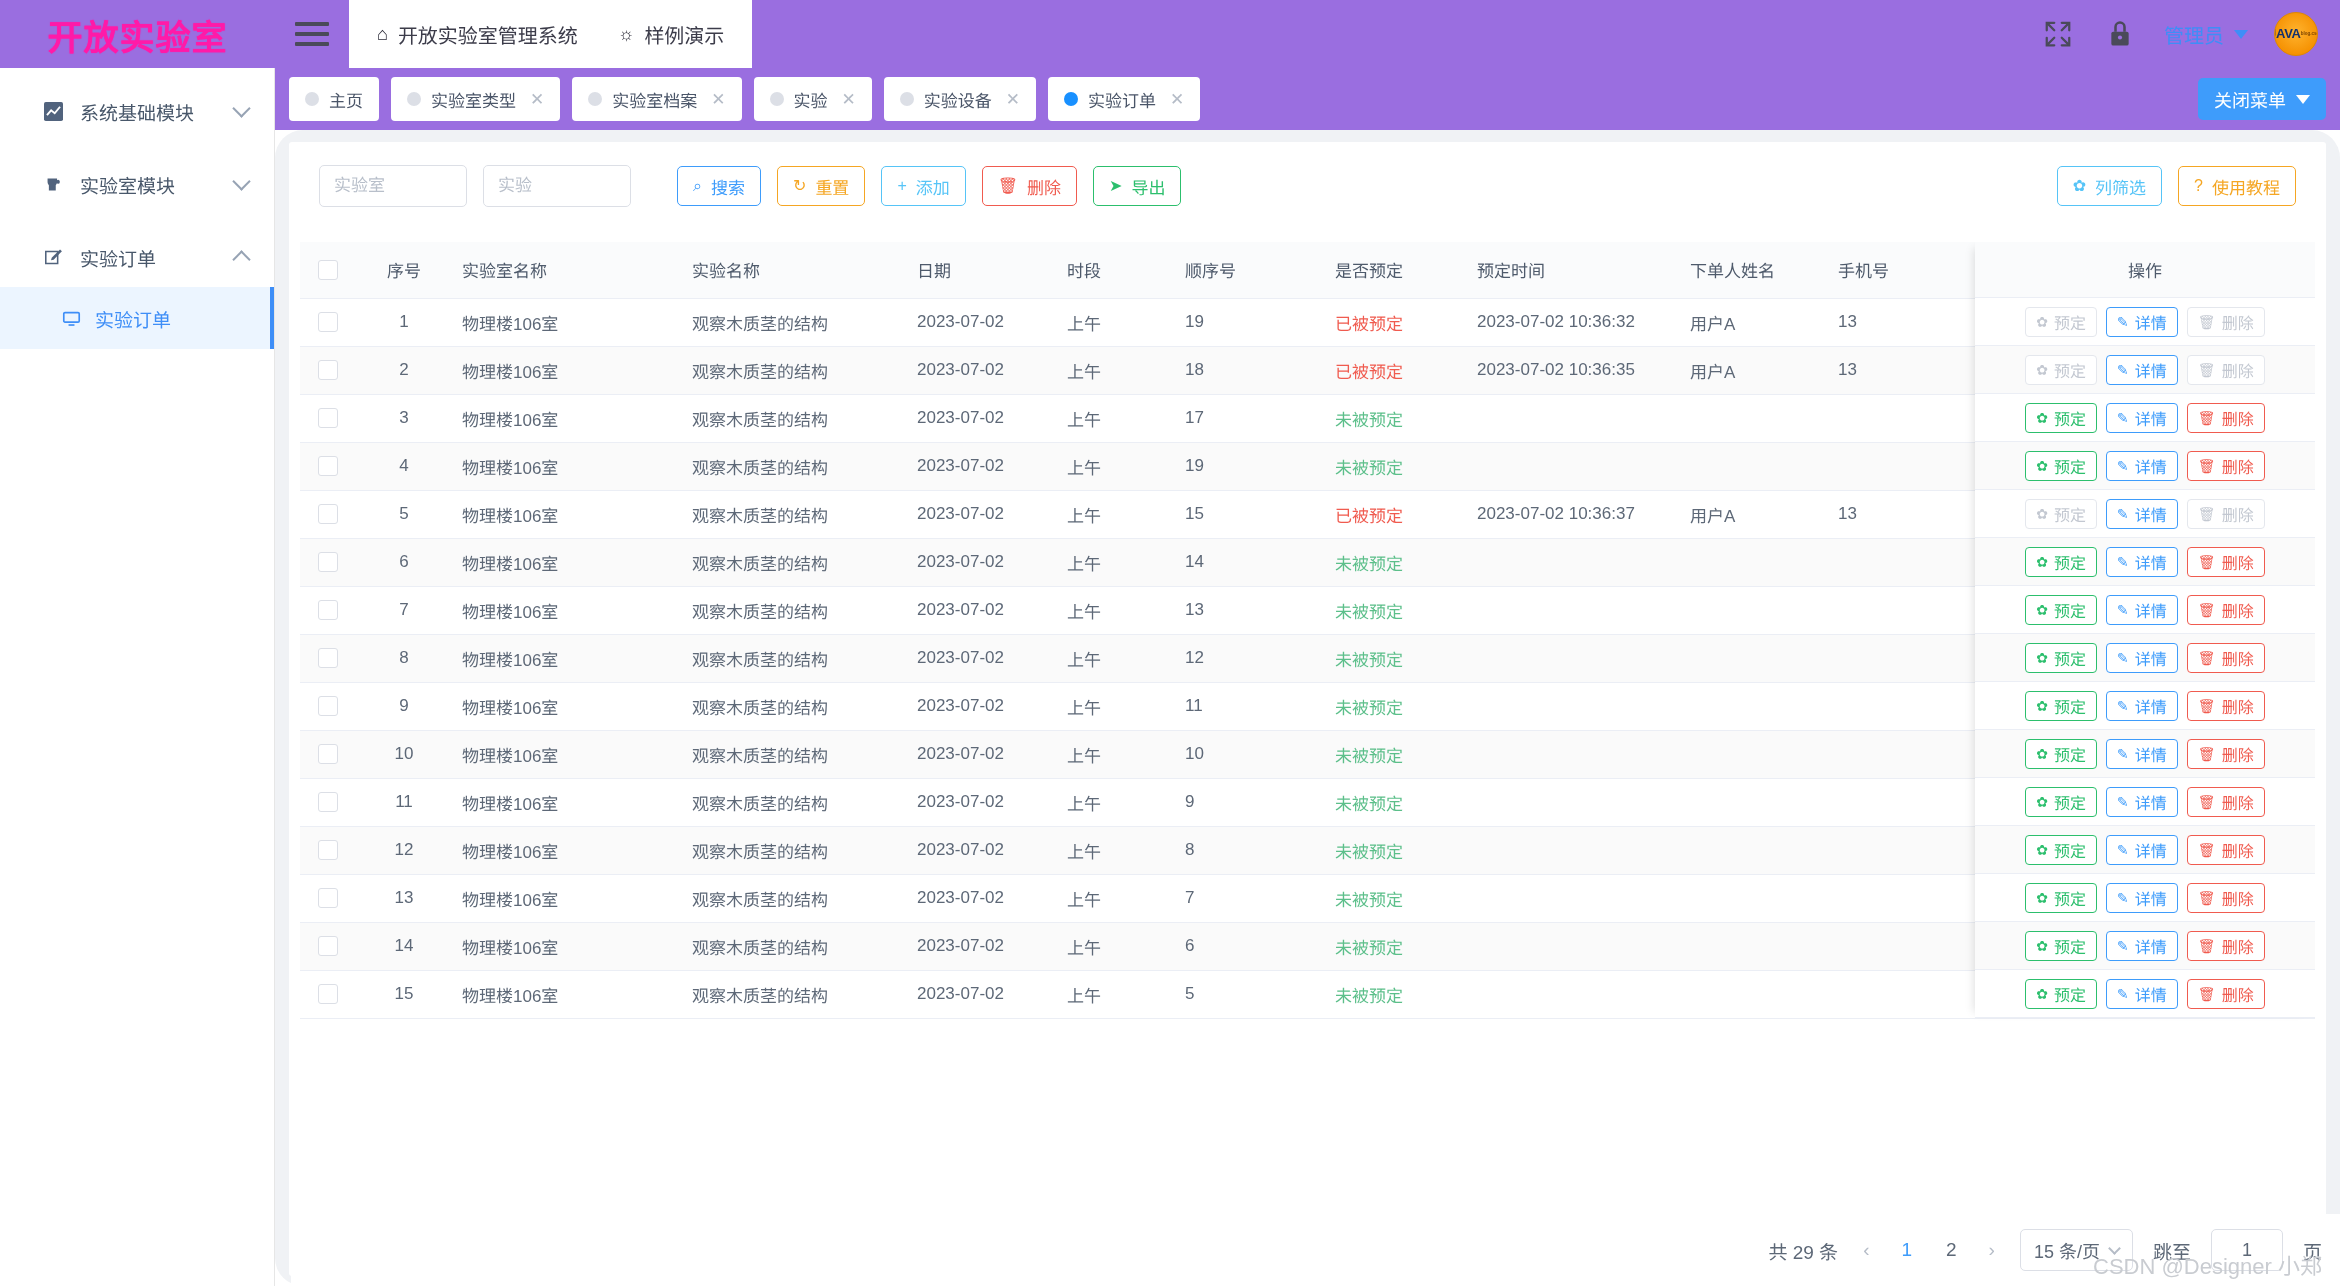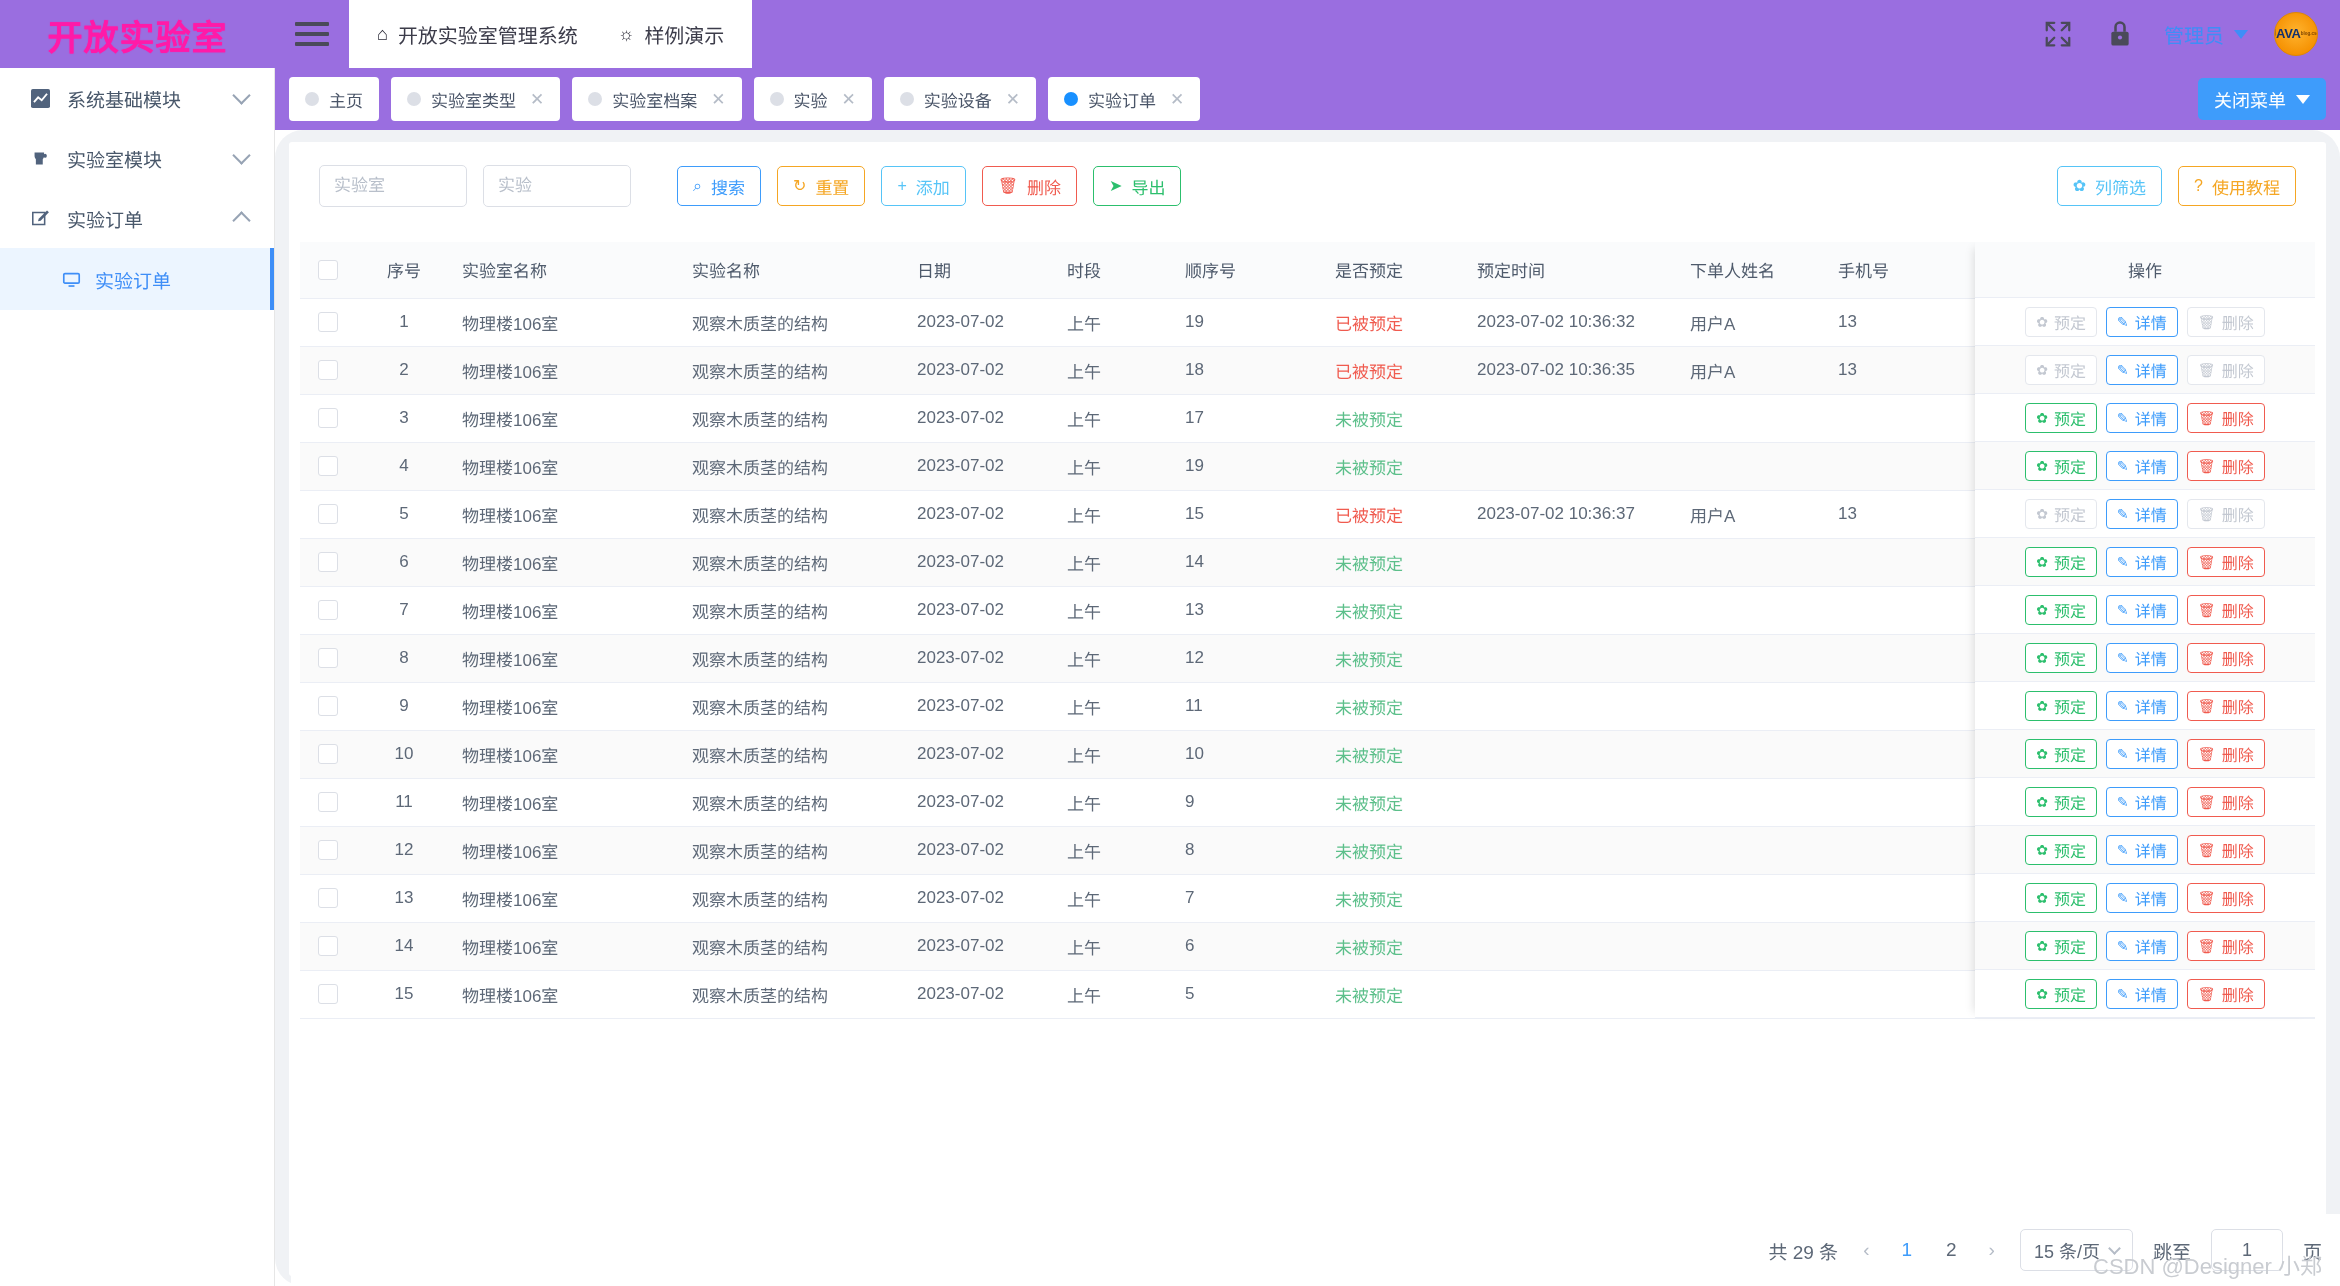--- a/index.html
+++ b/index.html
@@ -96,24 +96,25 @@
   .sidebar {
     position: absolute; left: 0; top: 68px;
     width: 275px; height: 1218px;
     background: #ffffff;
     border-right: 1px solid #e6e6e6;
     overflow: hidden;
   }
   .side-item {
     height: 60px;
     display: flex; align-items: center;
-    padding: 0 26px 0 27px;
+    padding: 0 26px 0 40px;
     cursor: pointer;
     color: #48576a;
     font-size: 19px;
+    margin-top: 13px;
   }
   .side-icon {
     width: 26px; margin-right: 14px;
     display: flex; align-items: center; justify-content: center;
     font-size: 17px;
     color: #5b6b80;
   }
   .side-label { flex: 1; white-space: nowrap; }
   .chev {
     width: 13px; height: 13px;

